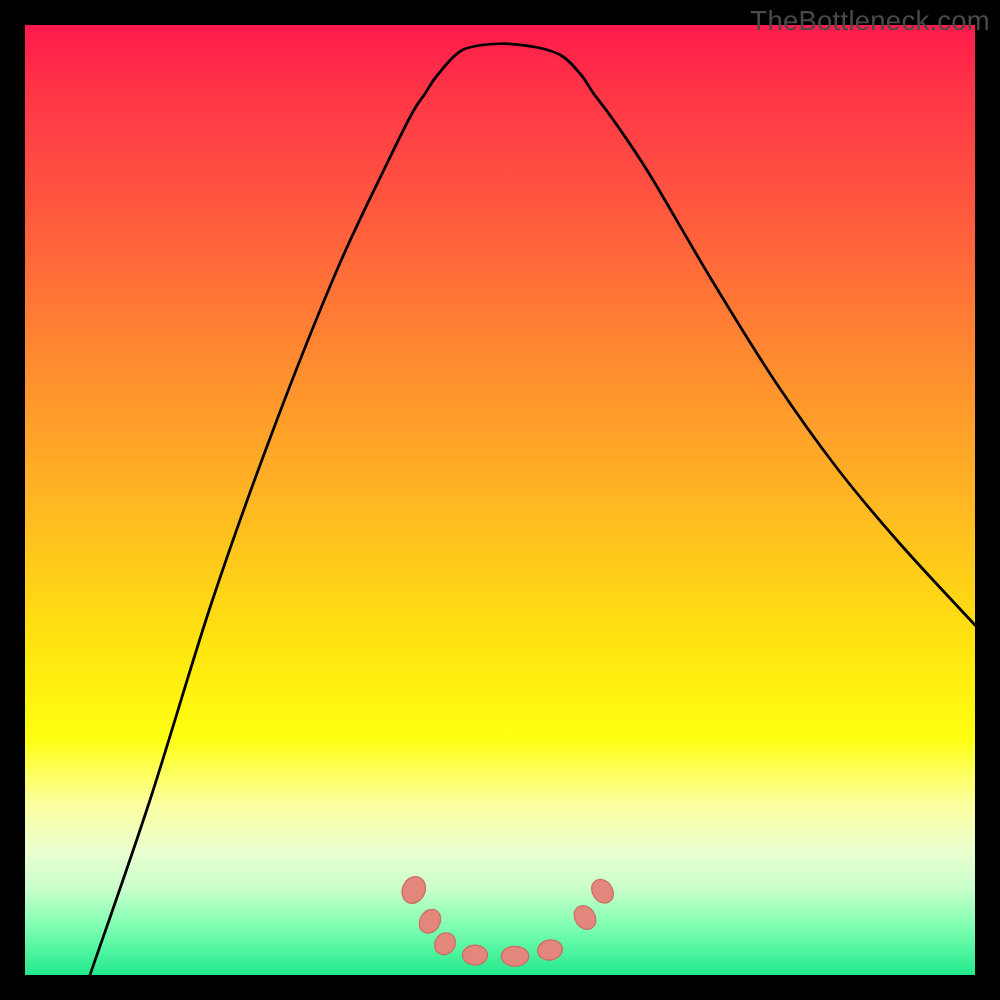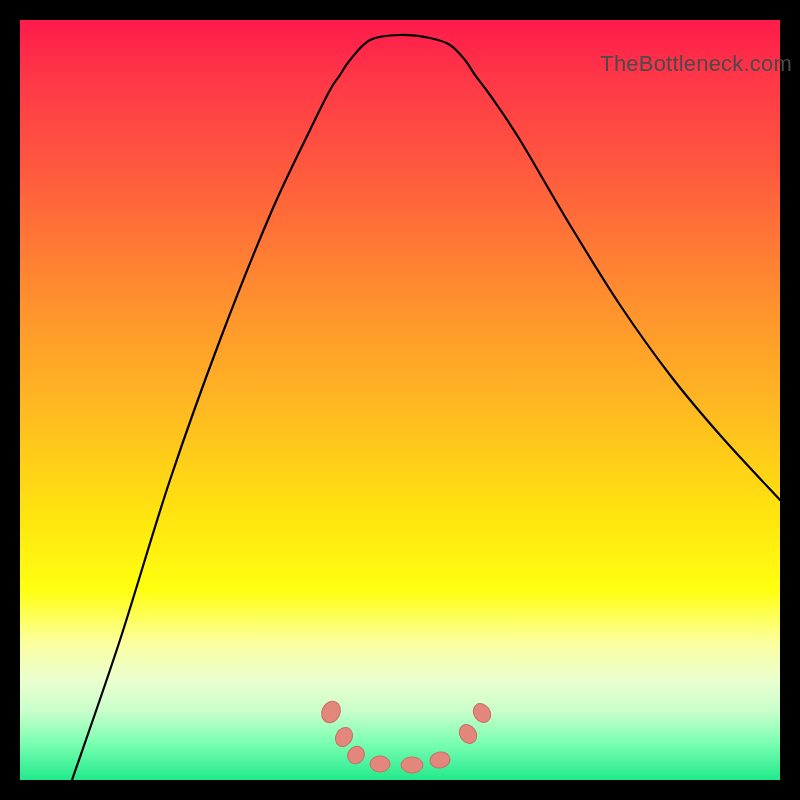--- a/index.html
+++ b/index.html
@@ -40,21 +40,20 @@
   }
   .watermark {
     position: absolute;
     top: 4px;
     right: 8px;
     color: #4a4a4a;
     font-size: 22px;
     font-weight: 500;
     letter-spacing: 0.2px;
     user-select: none;
-    margin-top: 47px;
   }
   svg.curve {
     position: absolute;
     inset: 0;
     width: 100%;
     height: 100%;
     overflow: visible;
   }
   .curve-path {
     fill: none;

